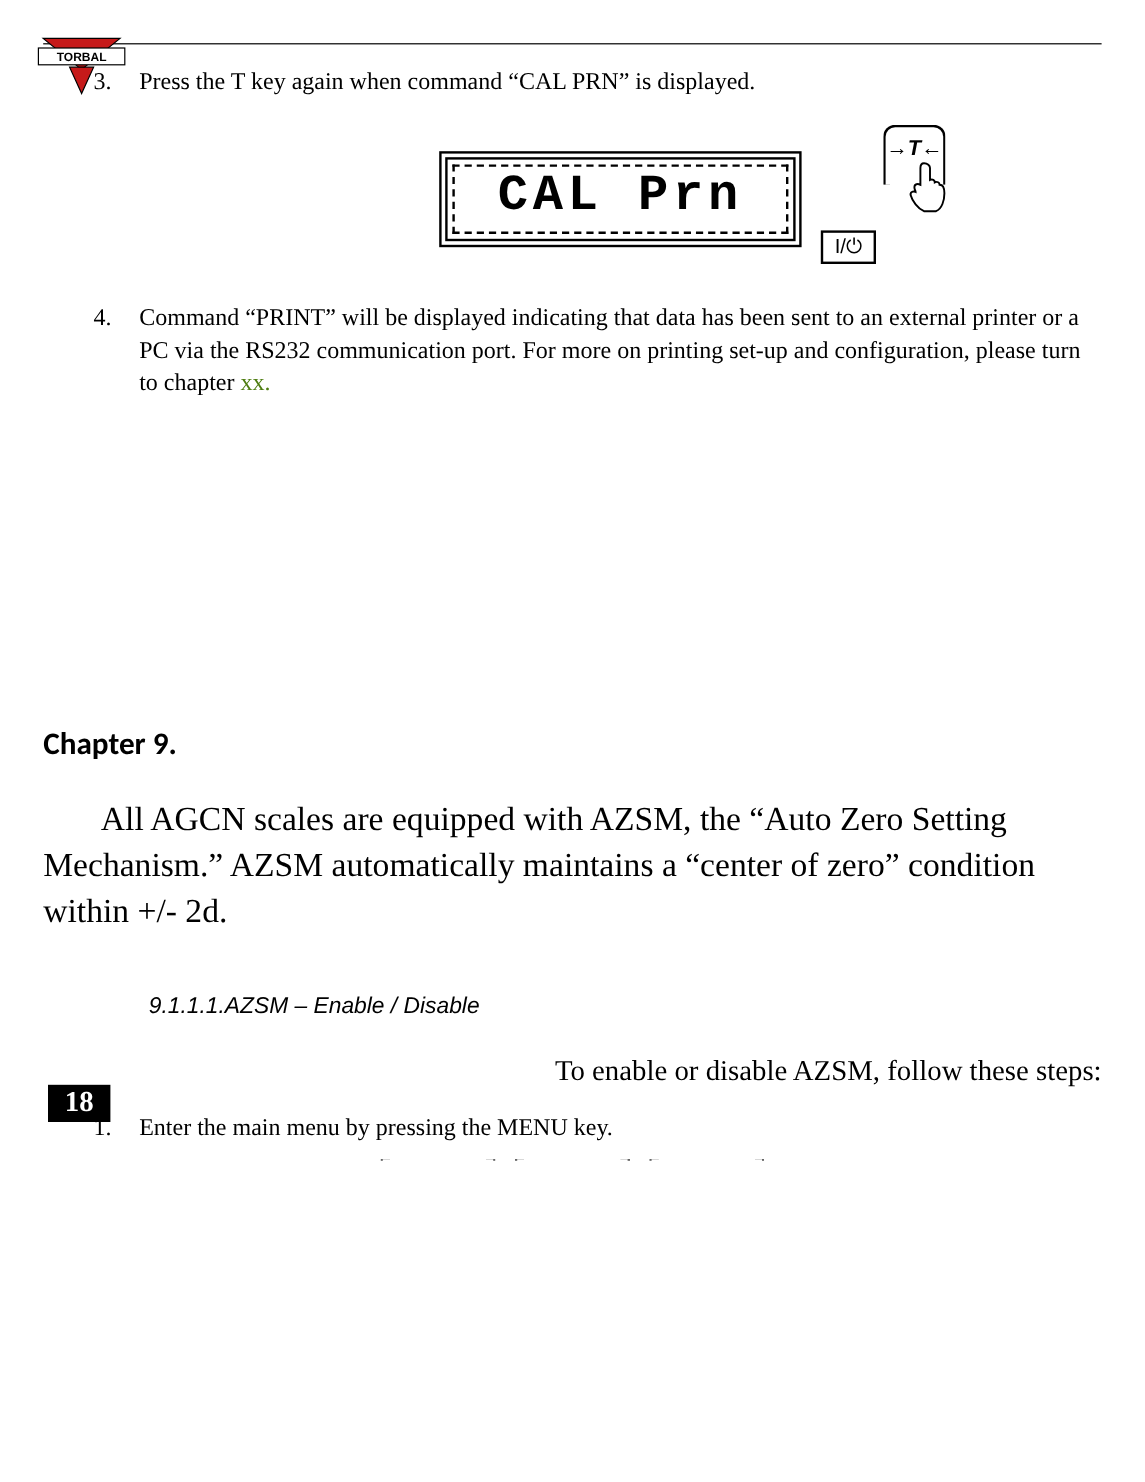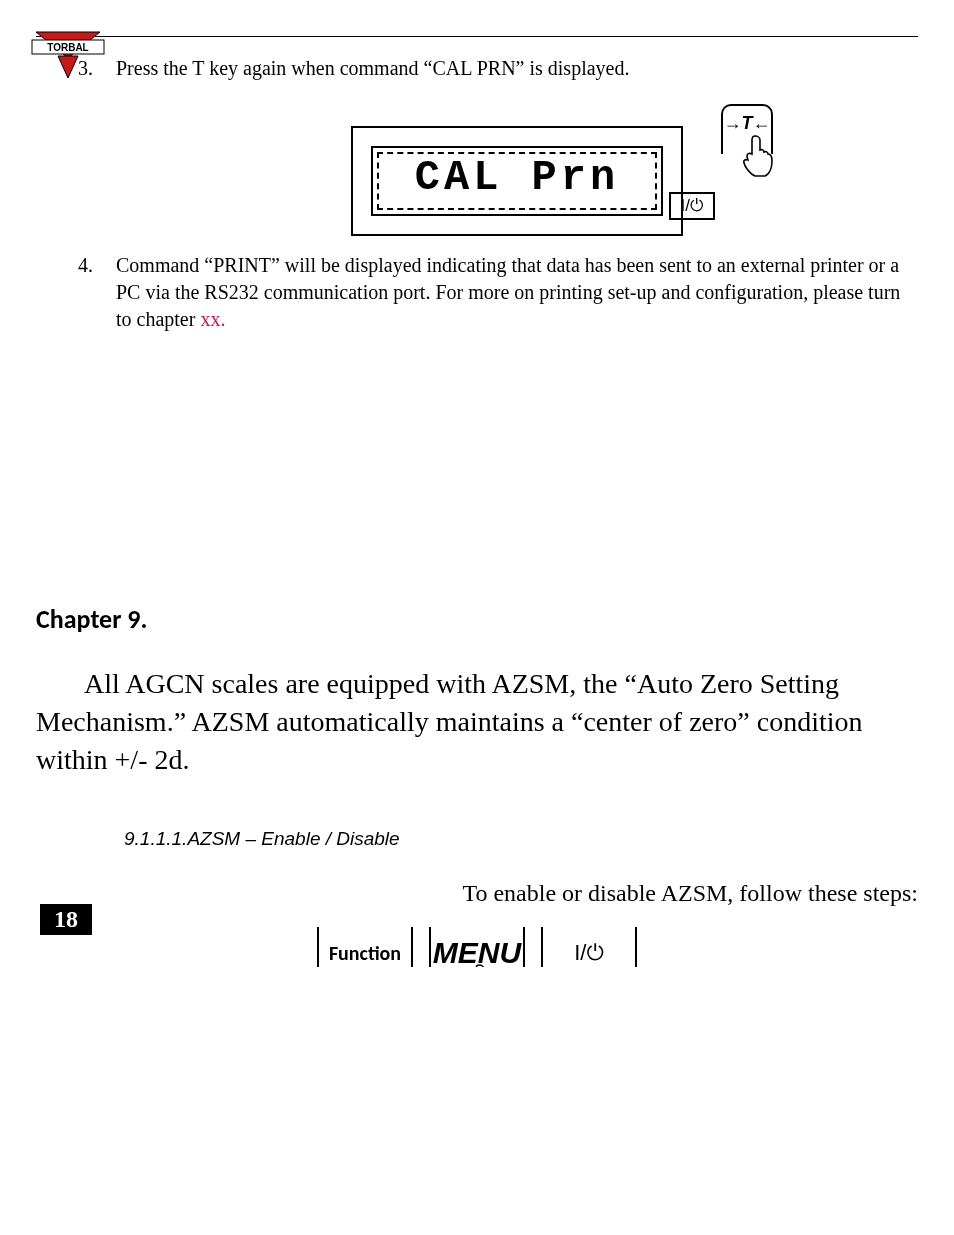--- a/index.html
+++ b/index.html
@@ -39,41 +39,41 @@
     margin: 0 0 0 62px;
     padding: 0;
     font-size: 20px;
     line-height: 1.35;
   }
   ol.steps > li {
     margin-bottom: 12px;
     padding-left: 18px;
   }
   .xx {
-    color: #be185d;
+    color: #4d7c0f;
   }
   
   .figure-block {
     text-align: center;
     margin: 22px 0 18px 0;
     position: relative;
     height: 130px;
   }
   .figure-inner {
     display: inline-block;
     position: relative;
   }
   .lcd-outer {
     display: inline-block;
     vertical-align: top;
     margin-top: 22px;
   }
   .lcd-frame1 {
     border: 2px solid #000;
-    padding: 18px;
+    padding: 3px;
     display: inline-block;
   }
   .lcd-frame2 {
     border: 2px solid #000;
     padding: 6px;
     width: 292px;
     height: 70px;
     position: relative;
     box-sizing: border-box;
   }
@@ -274,20 +274,25 @@
   </ol>
 
   <div class="chapter-label">Chapter 9.</div>
 
   <div class="para">All AGCN scales are equipped with AZSM, the “Auto Zero Setting Mechanism.”  AZSM automatically maintains a “center of zero” condition within +/- 2d.</div>
 
   <div class="sub-heading">9.1.1.1.AZSM – Enable / Disable</div>
 
   <div class="plain-para">To enable or disable AZSM, follow these steps:</div>
 
+  <ol class="steps" start="1">
+    <li>
+      <span>Enter the main menu by pressing the MENU key.</span>
+    </li>
+  </ol>
 
   <div class="key-row">
     <div class="key">
       <span>Function</span>
     </div>
     <div class="key menu">
       <span>MENU</span>
       <span class="hand">
         <svg class="hand-svg" viewBox="0 0 34 46">
           <path d="M14 2 C12 2 11 4 11 6 L11 20 C9 19 6 19 6 22 C6 24 7 25 7 26 C5 25 2 26 3 29 C4 33 9 40 14 42 L24 42 C29 40 31 33 31 27 C31 22 29 20 27 20 C27 18 25 17 23 18 C23 16 21 15 19 16 L19 6 C19 4 17 2 14 2 Z" fill="#fff" stroke="#000" stroke-width="1.6"></path>

